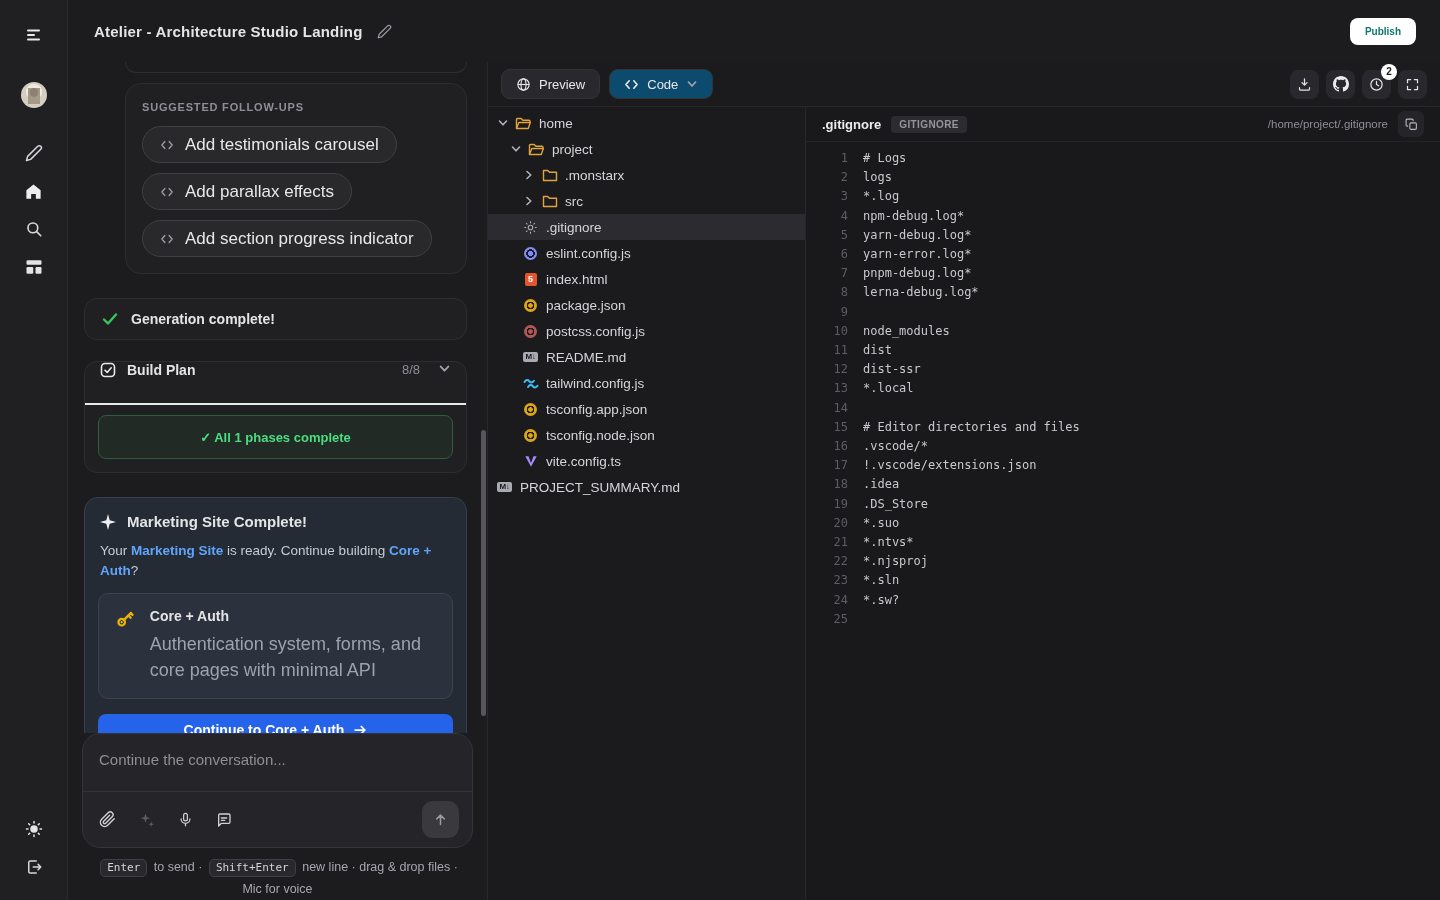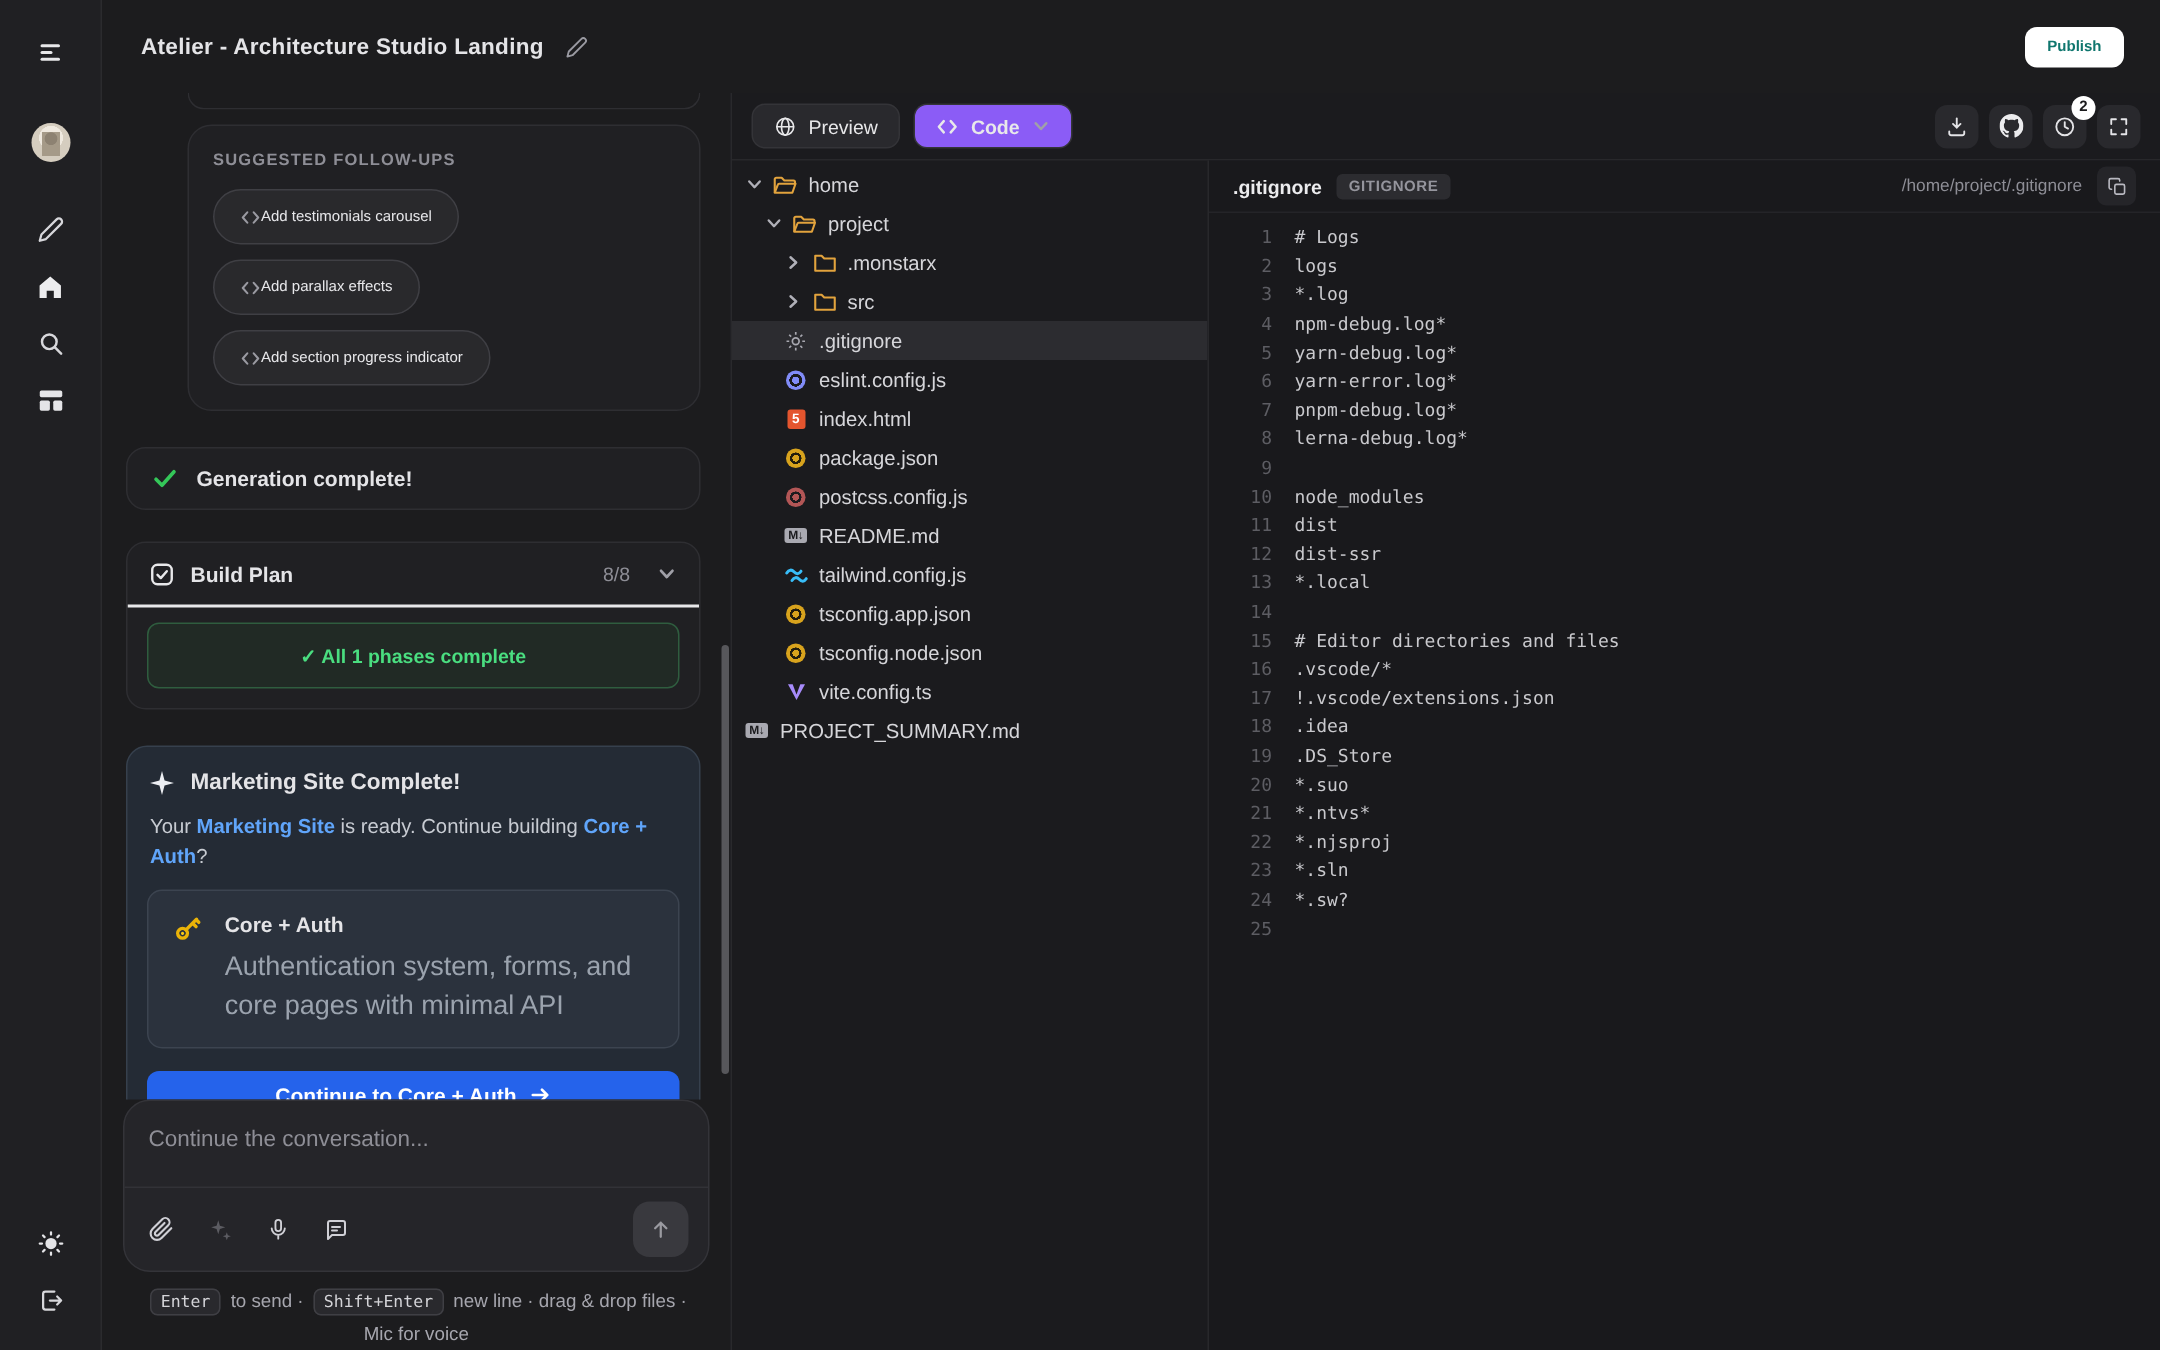--- a/index.html
+++ b/index.html
@@ -25,24 +25,24 @@
   .content { flex:1; display:flex; min-height:0; }
 
   
   .chat { width:419px; flex-shrink:0; display:flex; flex-direction:column; position:relative; }
   .messages { flex:1; min-height:0; overflow:hidden; padding:0 20px 0 16px; }
   .card { background:#202023; border:1px solid #2e2e32; border-radius:16px; }
   .partial-card { margin-left:41px; height:11px; border:1px solid #2e2e32; border-top:none; border-radius:0 0 16px 16px; }
   .suggested-card { margin-left:41px; margin-top:10px; padding:17px 16px 16px; }
   .suggested-heading { font-size:11px; font-weight:600; letter-spacing:.8px; color:#8e8e96; }
   .suggested-list { margin-top:13px; display:flex; flex-direction:column; gap:10px; align-items:flex-start; }
-  .pill-btn { display:inline-flex; align-items:center; height:37px; padding:0 17px; border-radius:19px; background:#29292c; border:1px solid #3f3f44; color:#e7e7ea; font-size:10px; font-family:inherit; cursor:pointer; white-space:nowrap; }
+  .pill-btn { display:inline-flex; align-items:center; gap:11px; height:37px; padding:0 17px; border-radius:19px; background:#29292c; border:1px solid #3f3f44; color:#e7e7ea; font-size:17px; font-family:inherit; cursor:pointer; white-space:nowrap; }
   .gen-card { margin-top:24px; border-radius:13px; height:42px; display:flex; align-items:center; gap:13px; padding:0 17px; font-weight:600; font-size:14px; }
   .build-card { margin-top:21px; border-radius:13px; overflow:hidden; }
-  .build-head { height:41px; display:flex; align-items:center; gap:11px; padding:0 15px; cursor:pointer; }
+  .build-head { height:41px; display:flex; align-items:flex-start; gap:11px; padding:0 15px; cursor:pointer; }
   .build-title { font-weight:600; font-size:14px; flex:1; }
   .build-count { color:#8e8e96; font-size:13px; margin-right:7px; }
   .build-progress { height:2px; background:#3a3a3e; }
   .build-progress > div { height:100%; background:#e8e8ea; }
   .build-body { padding:10px 13px 13px; }
   .phase-complete { border:1px solid #2f5d3f; background:rgba(52,199,89,0.06); border-radius:8px; height:44px; display:flex; align-items:center; justify-content:center; color:#4ade80; font-size:13px; font-weight:600; }
   .marketing-card { margin-top:24px; background:#242b35; border:1px solid #36404d; border-radius:14px; padding:15px 13px 13px; }
   .marketing-head { display:flex; align-items:center; gap:11px; padding-left:2px; }
   .marketing-title { font-size:15px; font-weight:700; }
   .marketing-body { margin-top:11px; padding-left:2px; font-size:13.5px; color:#c7cbd2; line-height:1.45; }
@@ -59,21 +59,21 @@
   .ctool { display:flex; align-items:center; cursor:pointer; }
   .send-btn { margin-left:auto; width:37px; height:37px; border-radius:11px; background:#39393e; border:none; display:flex; align-items:center; justify-content:center; cursor:pointer; }
   .hint { flex-shrink:0; padding:9px 22px 0; text-align:center; font-size:12.5px; color:#a6a6ae; line-height:1.75; height:52px; }
   kbd { font-family:"DejaVu Sans Mono", monospace; font-size:11px; background:#29292d; border:1px solid #3f3f44; border-radius:5px; padding:1px 6px 2px; color:#d4d4d8; margin:0 3px; }
   .chat-scrollthumb { position:absolute; right:1px; top:368px; width:5px; height:286px; border-radius:3px; background:#57575b; cursor:grab; }
 
   
   .right { flex:1; display:flex; flex-direction:column; min-width:0; background:#1b1b1e; border-left:1px solid #29292c; }
   .right-header { height:45px; flex-shrink:0; display:flex; align-items:center; gap:9px; padding:0 13px; border-bottom:1px solid #28282b; }
   .tab { height:30px; display:inline-flex; align-items:center; gap:8px; padding:0 14px; border-radius:9px; background:#29292d; border:1px solid #343438; font-size:13px; color:#e8e8ea; cursor:pointer; font-family:inherit; }
-  .tab.active { background:#8b5cf6;font-weight:bold; }
+  .tab.active { background:#0c4a6e; }
   .right-icons { margin-left:auto; display:flex; gap:7px; }
   .sq-btn { width:29px; height:29px; border-radius:8px; background:#29292d; border:none; display:flex; align-items:center; justify-content:center; position:relative; cursor:pointer; }
   .badge { position:absolute; top:-6px; right:-6px; min-width:16px; height:16px; border-radius:8px; background:#fff; color:#1a1a1c; font-size:10px; font-weight:700; display:flex; align-items:center; justify-content:center; padding:0 3px; }
 
   .workspace { flex:1; display:flex; min-height:0; }
   .tree { width:318px; flex-shrink:0; border-right:1px solid #28282b; padding-top:3px; overflow:hidden; }
   .tree-row { height:26px; display:flex; align-items:center; color:#d6d6da; font-size:13.5px; cursor:pointer; }
   .tree-row.selected { background:#2c2c30; }
   .tree-row .chev { width:14px; display:flex; justify-content:center; margin-right:5px; flex-shrink:0; }
   .tree-row .ficon { width:17px; display:flex; justify-content:center; align-items:center; margin-right:7px; flex-shrink:0; }

